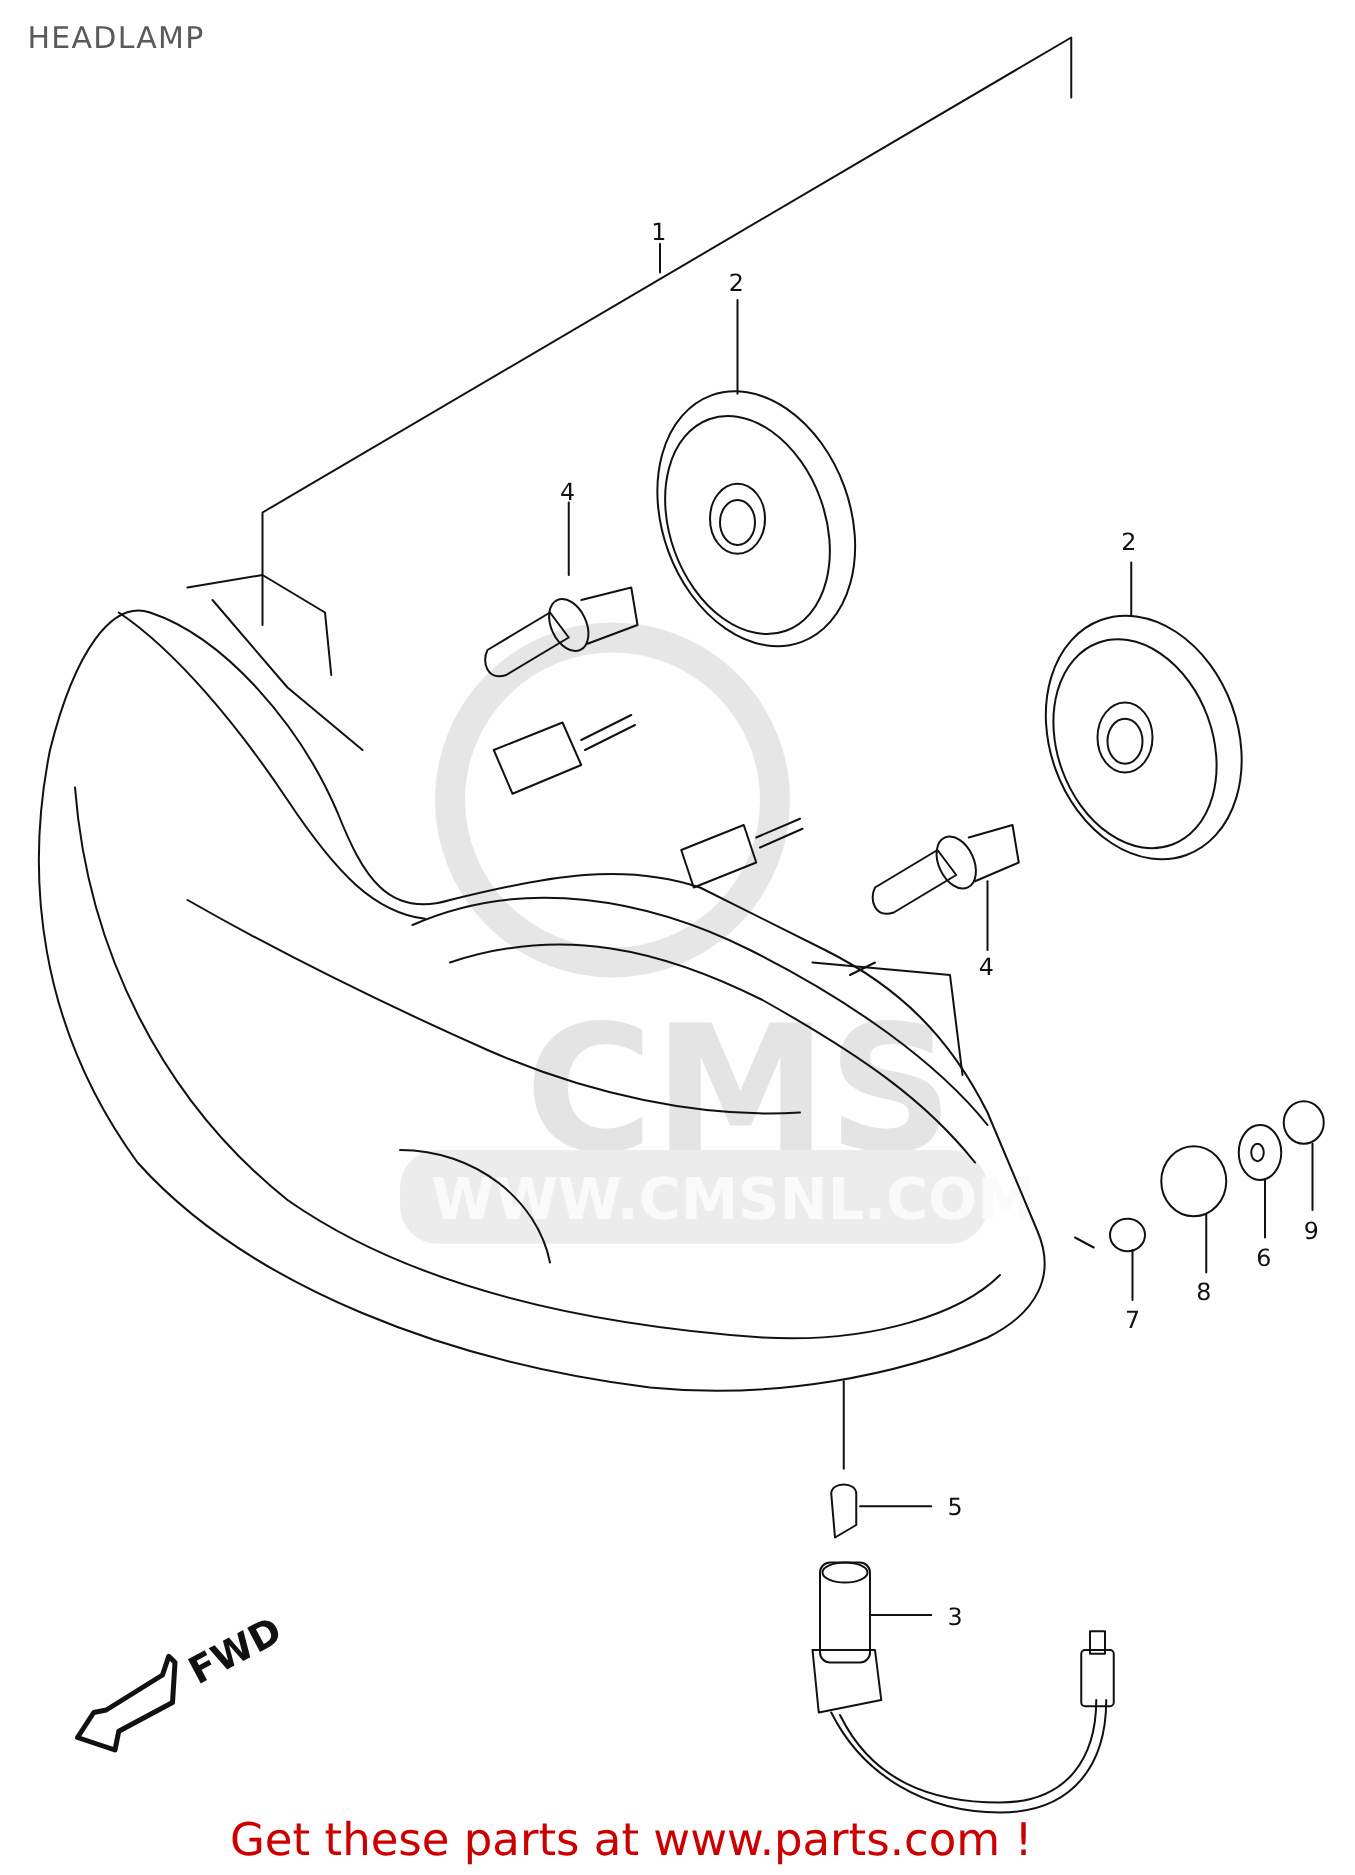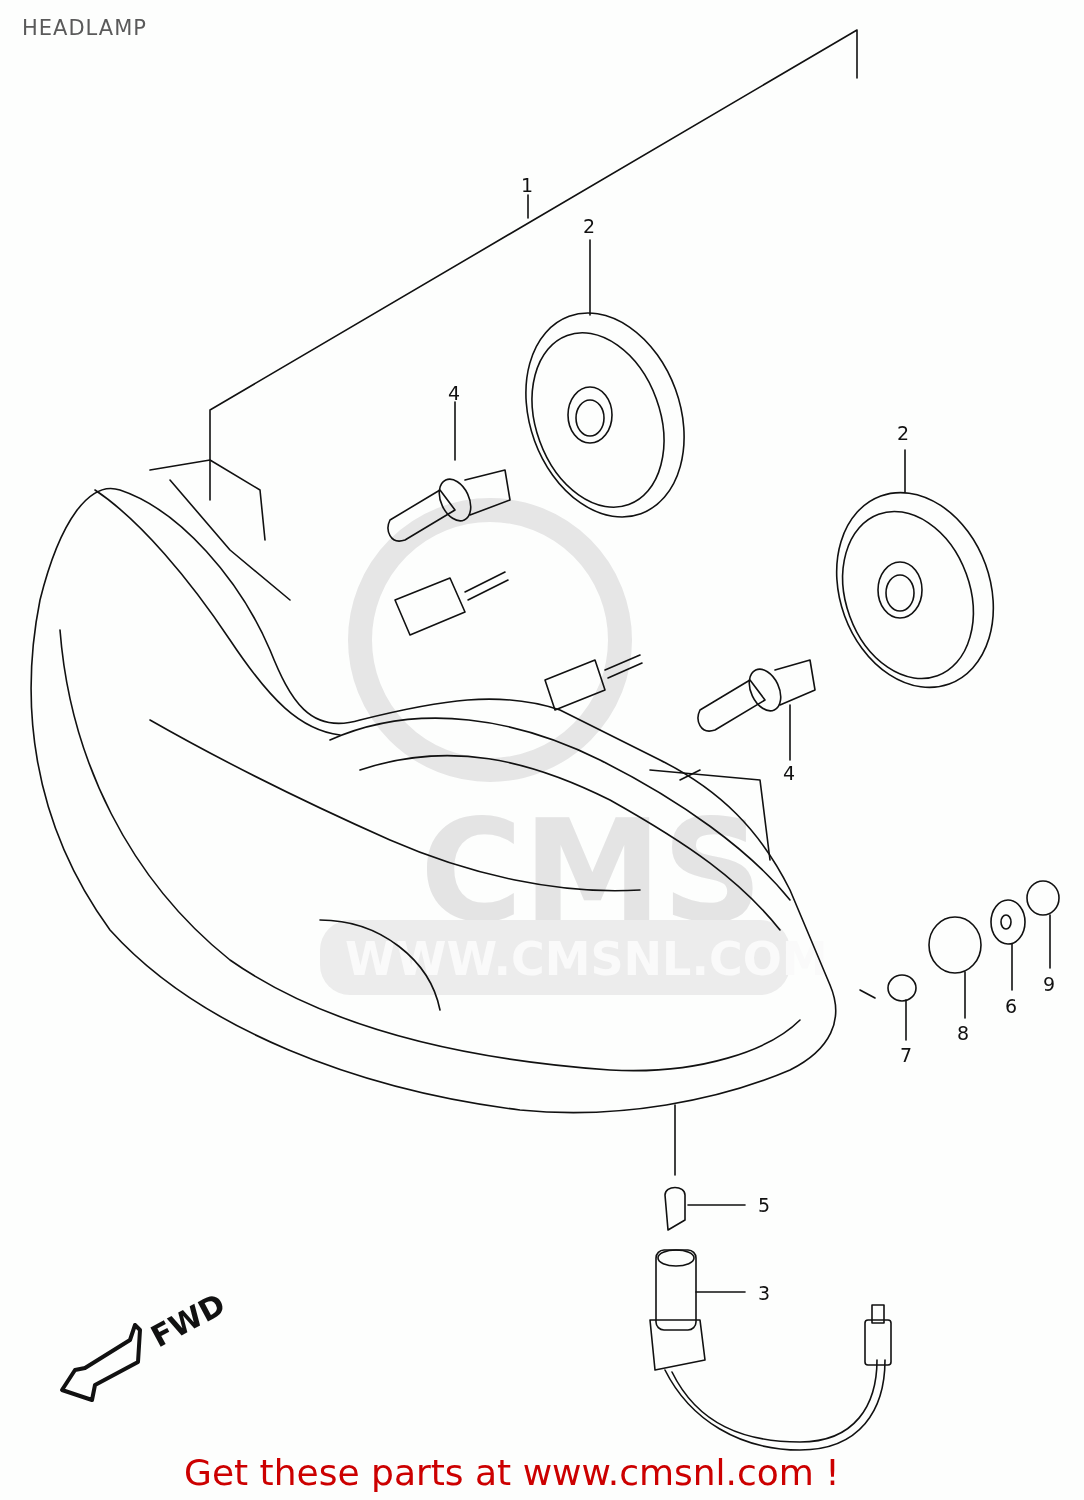--- a/index.html
+++ b/index.html
@@ -1,17 +1,17 @@
 <!DOCTYPE html>
 <html><head>
 <meta charset="utf-8">
 <style>
   html, body { margin:0; padding:0; background:#fdfefd; }
   body { width:1084px; height:1500px; position:relative; overflow:hidden; font-family:"DejaVu Sans", sans-serif; }
-  .title { position:absolute; left:22px; top:16px; font-size:21px; color:#5a5a5a; letter-spacing:1px; }
+  .title { position:absolute; left:22px; top:16px; font-size:24px; color:#5a5a5a; letter-spacing:1px; }
   .footer { position:absolute; left:184px; top:1452px; font-size:36px; color:#cc0000; font-family:"DejaVu Sans", sans-serif; white-space:nowrap; }
   svg.diagram { position:absolute; left:0; top:0; }
   .lbl { font-family:"DejaVu Sans", sans-serif; font-size:19px; fill:#111; }
   .wm { font-family:"DejaVu Sans", sans-serif; font-weight:bold; fill:#e4e4e4; }
 </style>
 </head>
 <body>
 
 <div class="title">HEADLAMP</div>
 
@@ -111,13 +111,13 @@
   <text class="lbl" x="758" y="1300">3</text>
   <text class="lbl" x="448" y="400">4</text>
   <text class="lbl" x="783" y="780">4</text>
   <text class="lbl" x="758" y="1212">5</text>
   <text class="lbl" x="1005" y="1013">6</text>
   <text class="lbl" x="900" y="1062">7</text>
   <text class="lbl" x="957" y="1040">8</text>
   <text class="lbl" x="1043" y="991">9</text>
 </svg>
 
-<div class="footer">Get these parts at www.cmsnl.com !</div>
+<div class="footer">Get these parts at www.parts.com !</div>
 
 </body></html>

